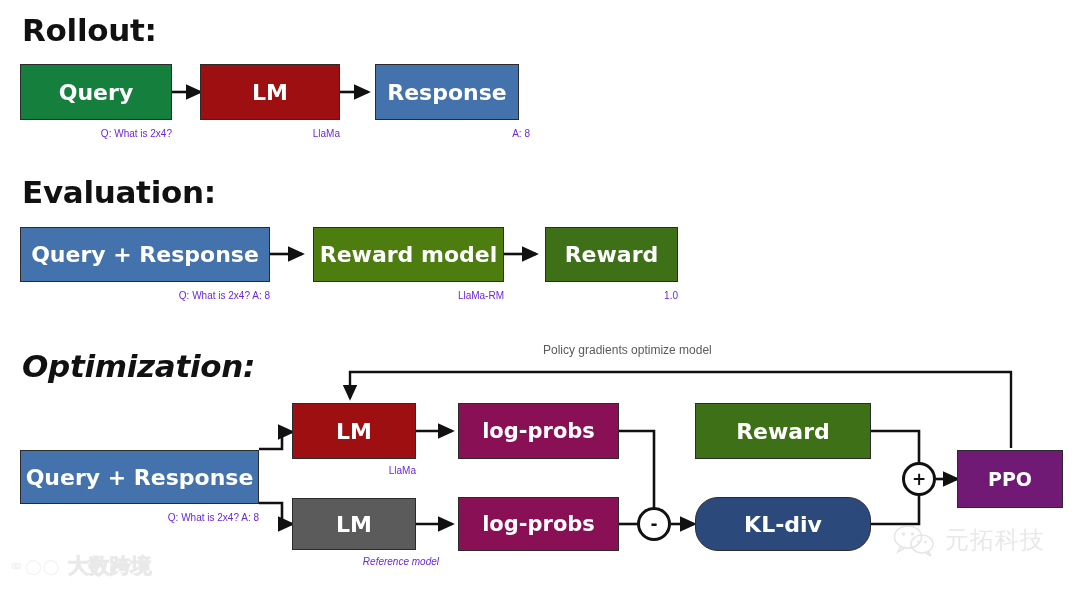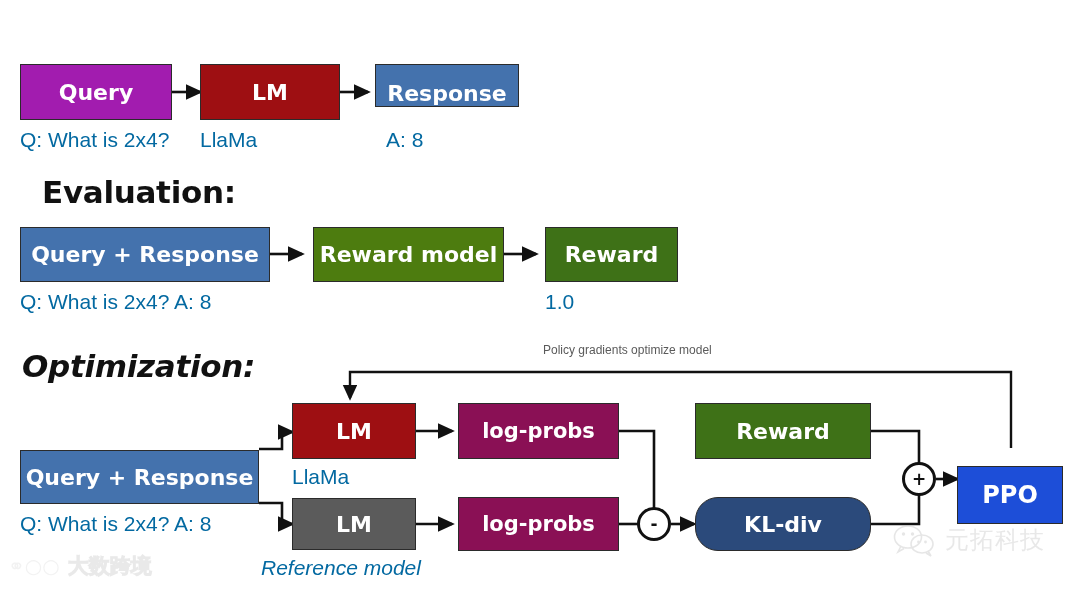--- a/index.html
+++ b/index.html
@@ -34,24 +34,24 @@
     align-items: center;
     justify-content: center;
     color: #ffffff;
     font-family: "DejaVu Sans", sans-serif;
     font-weight: bold;
     white-space: nowrap;
   }
   .caption {
     position: absolute;
     font-family: "Liberation Sans", sans-serif;
-    font-size: 21px;
-    color: #0369a1;
-    white-space: nowrap;
-    text-align: left;
+    font-size: 10px;
+    color: #6d28d9;
+    white-space: nowrap;
+    text-align: right;
   }
   .annot {
     position: absolute;
     font-family: "Liberation Sans", sans-serif;
     font-size: 12px;
     color: #5a5a5a;
     white-space: nowrap;
   }
   svg.wires {
     position: absolute;
@@ -164,46 +164,48 @@
     </g>
     <g>
       <line x1="936" y1="479" x2="957" y2="479" stroke="#111111" stroke-width="2.6" marker-end="url(#arrowhead)"></line>
     </g>
 
     <g>
       <path d="M1011,448 L1011,372 L350,372 L350,398" fill="none" stroke="#111111" stroke-width="2.4" marker-end="url(#arrowhead)"></path>
     </g>
   </svg>
 
-
-  <div class="node" style="left:20px; top:64px; width:152px; height:56px; background:#a21caf; font-size:22px;">
+  <div class="section-title" style="left:22px; top:12px;">Rollout:</div>
+
+  <div class="node" style="left:20px; top:64px; width:152px; height:56px; background:#15803d; font-size:22px;">
     <span>Query</span>
   </div>
   <div class="caption" style="left:20px; top:128px; width:152px;">Q: What is 2x4?</div>
 
   <div class="node" style="left:200px; top:64px; width:140px; height:56px; background:#9e0f12; font-size:22px;">
     <span>LM</span>
   </div>
   <div class="caption" style="left:200px; top:128px; width:140px;">LlaMa</div>
 
-  <div class="node" style="left:375px; top:64px; width:144px; height:43px; background:#4472ad; font-size:22px;align-items:flex-end;">
+  <div class="node" style="left:375px; top:64px; width:144px; height:56px; background:#4472ad; font-size:22px;">
     <span>Response</span>
   </div>
   <div class="caption" style="left:386px; top:128px; width:144px;">A: 8</div>
 
-  <div class="section-title" style="left:22px; top:174px;margin-left:20px;">Evaluation:</div>
+  <div class="section-title" style="left:22px; top:174px;">Evaluation:</div>
 
   <div class="node" style="left:20px; top:227px; width:250px; height:55px; background:#4472ad; font-size:22px;">
     <span>Query + Response</span>
   </div>
   <div class="caption" style="left:20px; top:290px; width:250px;">Q: What is 2x4? A: 8</div>
 
   <div class="node" style="left:313px; top:227px; width:191px; height:55px; background:#4d7c0f; font-size:22px;">
     <span>Reward model</span>
   </div>
+  <div class="caption" style="left:313px; top:290px; width:191px;">LlaMa-RM</div>
 
   <div class="node" style="left:545px; top:227px; width:133px; height:55px; background:#3e7117; font-size:22px;">
     <span>Reward</span>
   </div>
   <div class="caption" style="left:545px; top:290px; width:133px;">1.0</div>
 
   <div class="section-title" style="left:22px; top:348px;font-style:italic;">Optimization:</div>
 
   <div class="annot" style="left:543px; top:343px;">Policy gradients optimize model</div>
 
@@ -239,21 +241,21 @@
   </div>
 
   <div class="node" style="left:695px; top:497px; width:176px; height:54px; background:#2b4a7b; font-size:22px;border-radius:23px;">
     <span>KL-div</span>
   </div>
 
   <div class="op-circle" style="left:902px; top:462px; width:34px; height:34px;">
     <span>+</span>
   </div>
 
-  <div class="node" style="left:957px; top:450px; width:106px; height:58px; background:#1d4ed8; font-size:24px;margin-top:16px;">
+  <div class="node" style="left:957px; top:450px; width:106px; height:58px; background:#701a75; font-size:19px;">
     <span>PPO</span>
   </div>
 
   <div class="watermark" style="left:8px; top:552px;">
     <span class="wm-left-mark">⚭○○</span>
     <span class="wm-left-text">大数跨境</span>
   </div>
 
   <div class="watermark" style="left:893px; top:523px; opacity:0.42;">
     <span class="wm-right-mark">

